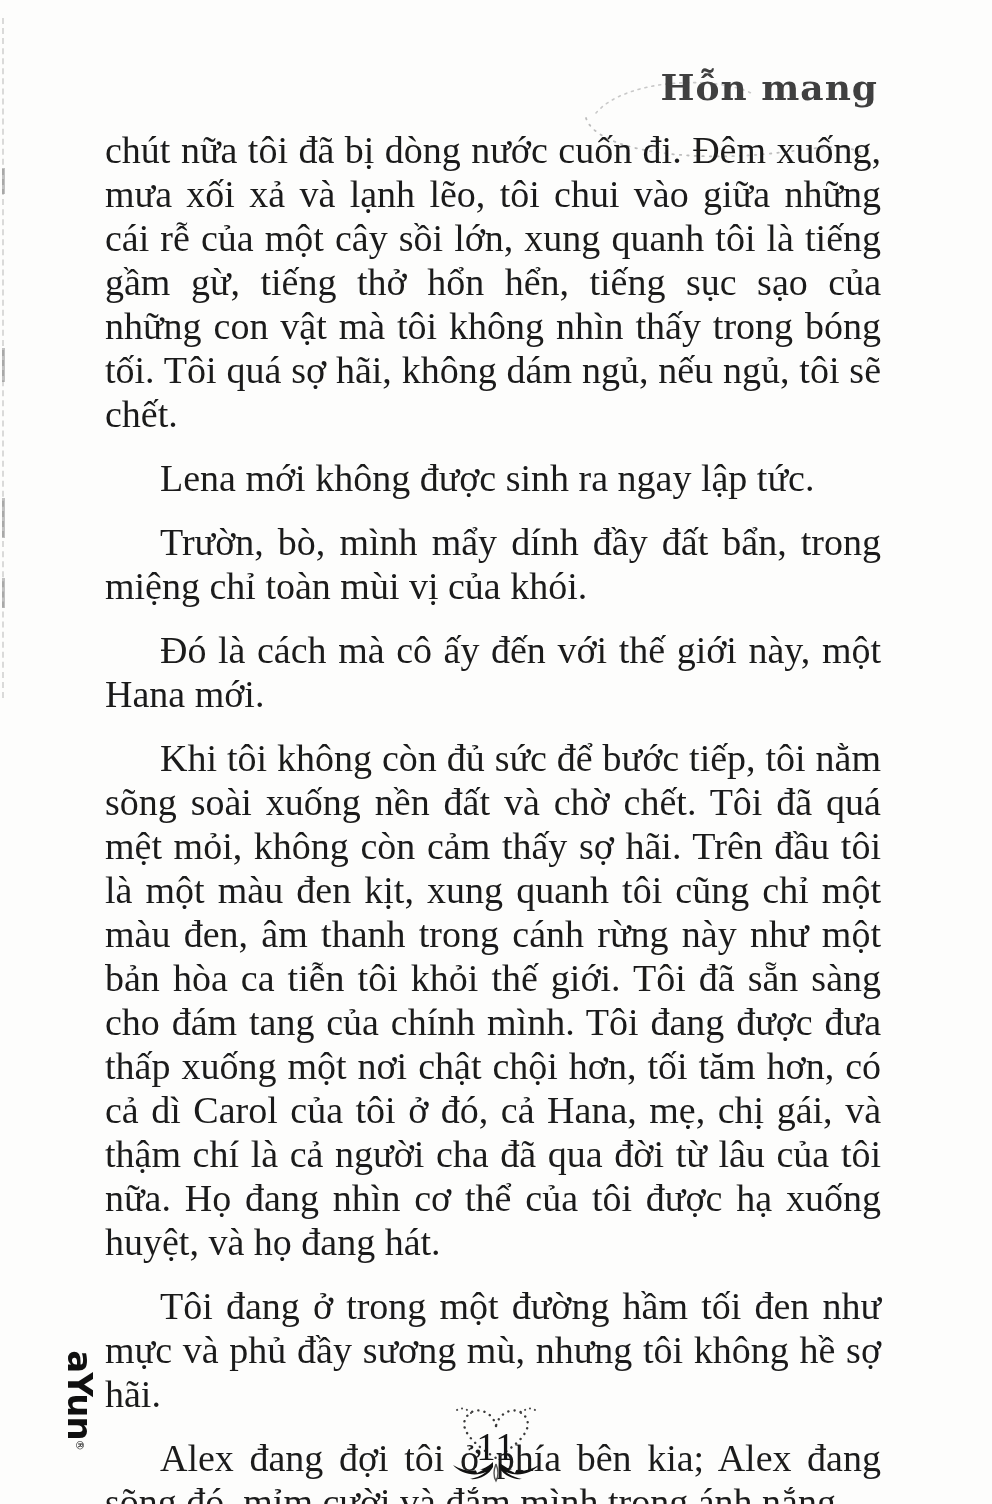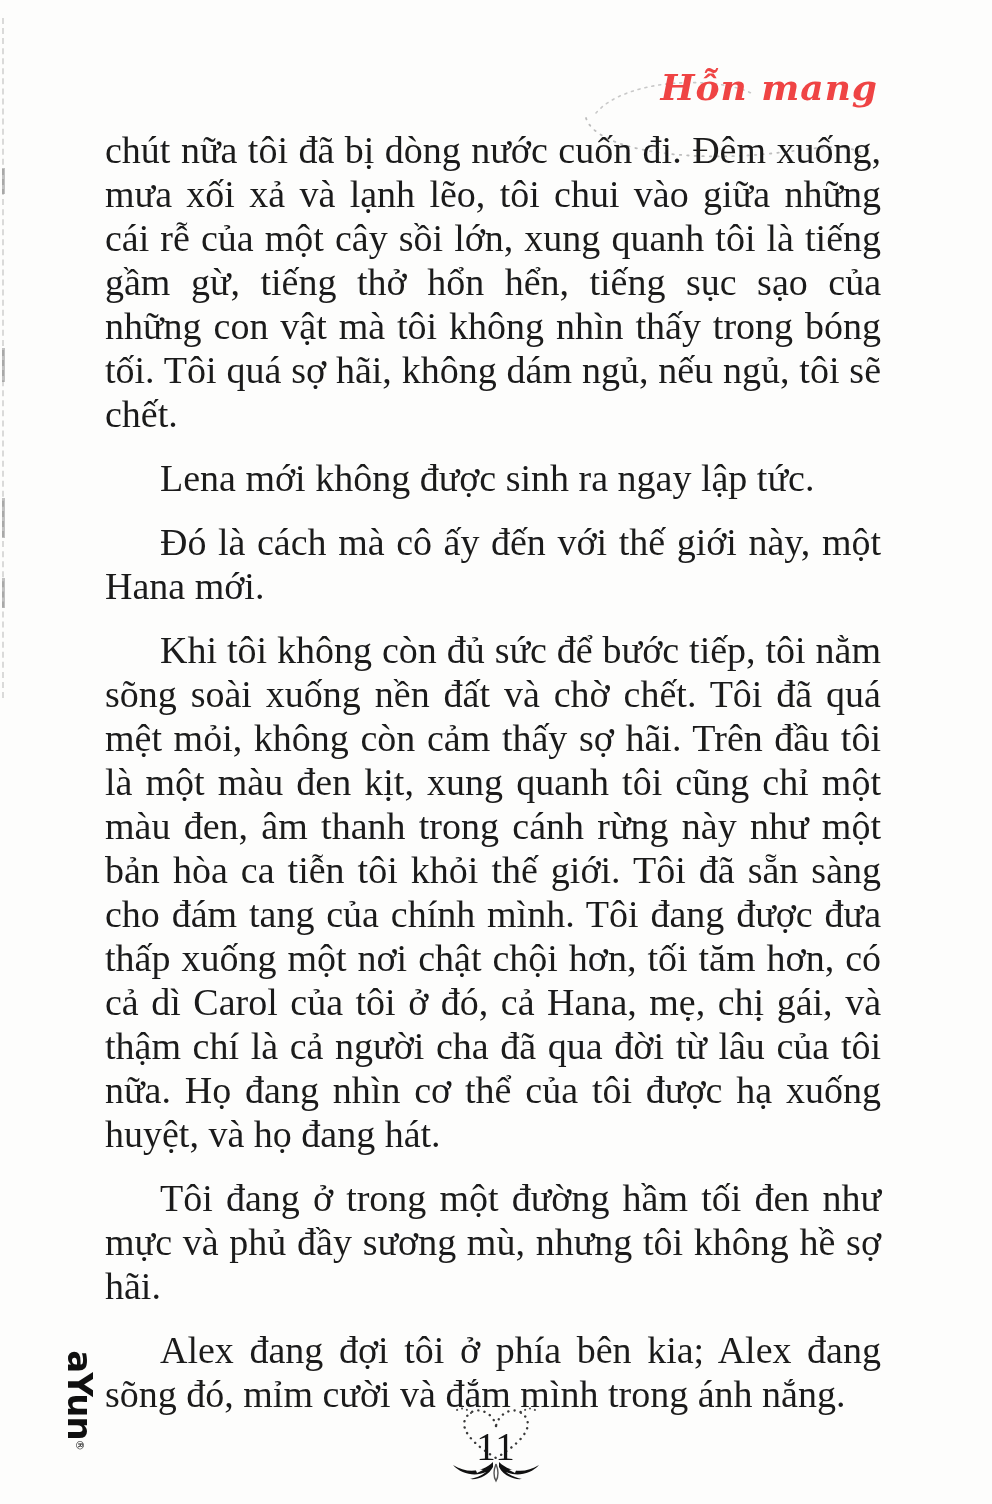--- a/index.html
+++ b/index.html
@@ -39,25 +39,24 @@
     top: 58px;
     right: 96px;
     width: 330px;
     height: 110px;
   }
   .running-title {
     position: absolute;
     top: 8px;
     right: 18px;
     font-family: "DejaVu Serif", serif;
-    font-style: italic;
     font-weight: bold;
     font-size: 36px;
     letter-spacing: 1px;
-    color: #ef4444;
+    color: #404040;
     white-space: nowrap;
   }
   .header-swash {
     position: absolute;
     top: 0;
     left: 0;
   }
   
   .body-text {
     position: absolute;
@@ -142,20 +141,21 @@
     <svg class="header-swash" width="330" height="110" viewBox="0 0 330 110">
       <path d="M 30 55 C 60 20, 150 18, 185 35" fill="none" stroke="#c9c9c9" stroke-width="1.6" stroke-dasharray="2 5" stroke-linecap="round"></path>
       <path d="M 20 60 C 30 92, 120 104, 200 96 C 245 92, 280 82, 300 98" fill="none" stroke="#bdbdbd" stroke-width="1.8" stroke-dasharray="1.5 6" stroke-linecap="round"></path>
     </svg>
     <span class="running-title">Hỗn mang</span>
   </div>
 
   <div class="body-text">
     <p class="continuation">chút nữa tôi đã bị dòng nước cuốn đi. Đêm xuống, mưa xối xả và lạnh lẽo, tôi chui vào giữa những cái rễ của một cây sồi lớn, xung quanh tôi là tiếng gầm gừ, tiếng thở hổn hển, tiếng sục sạo của những con vật mà tôi không nhìn thấy trong bóng tối. Tôi quá sợ hãi, không dám ngủ, nếu ngủ, tôi sẽ chết.</p>
     <p>Lena mới không được sinh ra ngay lập tức.</p>
+    <p>Trườn, bò, mình mẩy dính đầy đất bẩn, trong miệng chỉ toàn mùi vị của khói.</p>
     <p>Đó là cách mà cô ấy đến với thế giới này, một Hana mới.</p>
     <p>Khi tôi không còn đủ sức để bước tiếp, tôi nằm sõng soài xuống nền đất và chờ chết. Tôi đã quá mệt mỏi, không còn cảm thấy sợ hãi. Trên đầu tôi là một màu đen kịt, xung quanh tôi cũng chỉ một màu đen, âm thanh trong cánh rừng này như một bản hòa ca tiễn tôi khỏi thế giới. Tôi đã sẵn sàng cho đám tang của chính mình. Tôi đang được đưa thấp xuống một nơi chật chội hơn, tối tăm hơn, có cả dì Carol của tôi ở đó, cả Hana, mẹ, chị gái, và thậm chí là cả người cha đã qua đời từ lâu của tôi nữa. Họ đang nhìn cơ thể của tôi được hạ xuống huyệt, và họ đang hát.</p>
     <p>Tôi đang ở trong một đường hầm tối đen như mực và phủ đầy sương mù, nhưng tôi không hề sợ hãi.</p>
     <p>Alex đang đợi tôi ở phía bên kia; Alex đang sõng đó, mỉm cười và đắm mình trong ánh nắng.</p>
   </div>
 
   <div class="page-number-ornament">
     <svg width="130" height="96" viewBox="0 0 130 96">
 
       <path d="M 65 30 C 62 16, 46 10, 38 18 C 28 27, 32 42, 65 62 C 98 42, 102 27, 92 18 C 84 10, 68 16, 65 30" fill="none" stroke="#3a3a3a" stroke-width="2.4" stroke-dasharray="0.1 6.2" stroke-linecap="round"></path>

